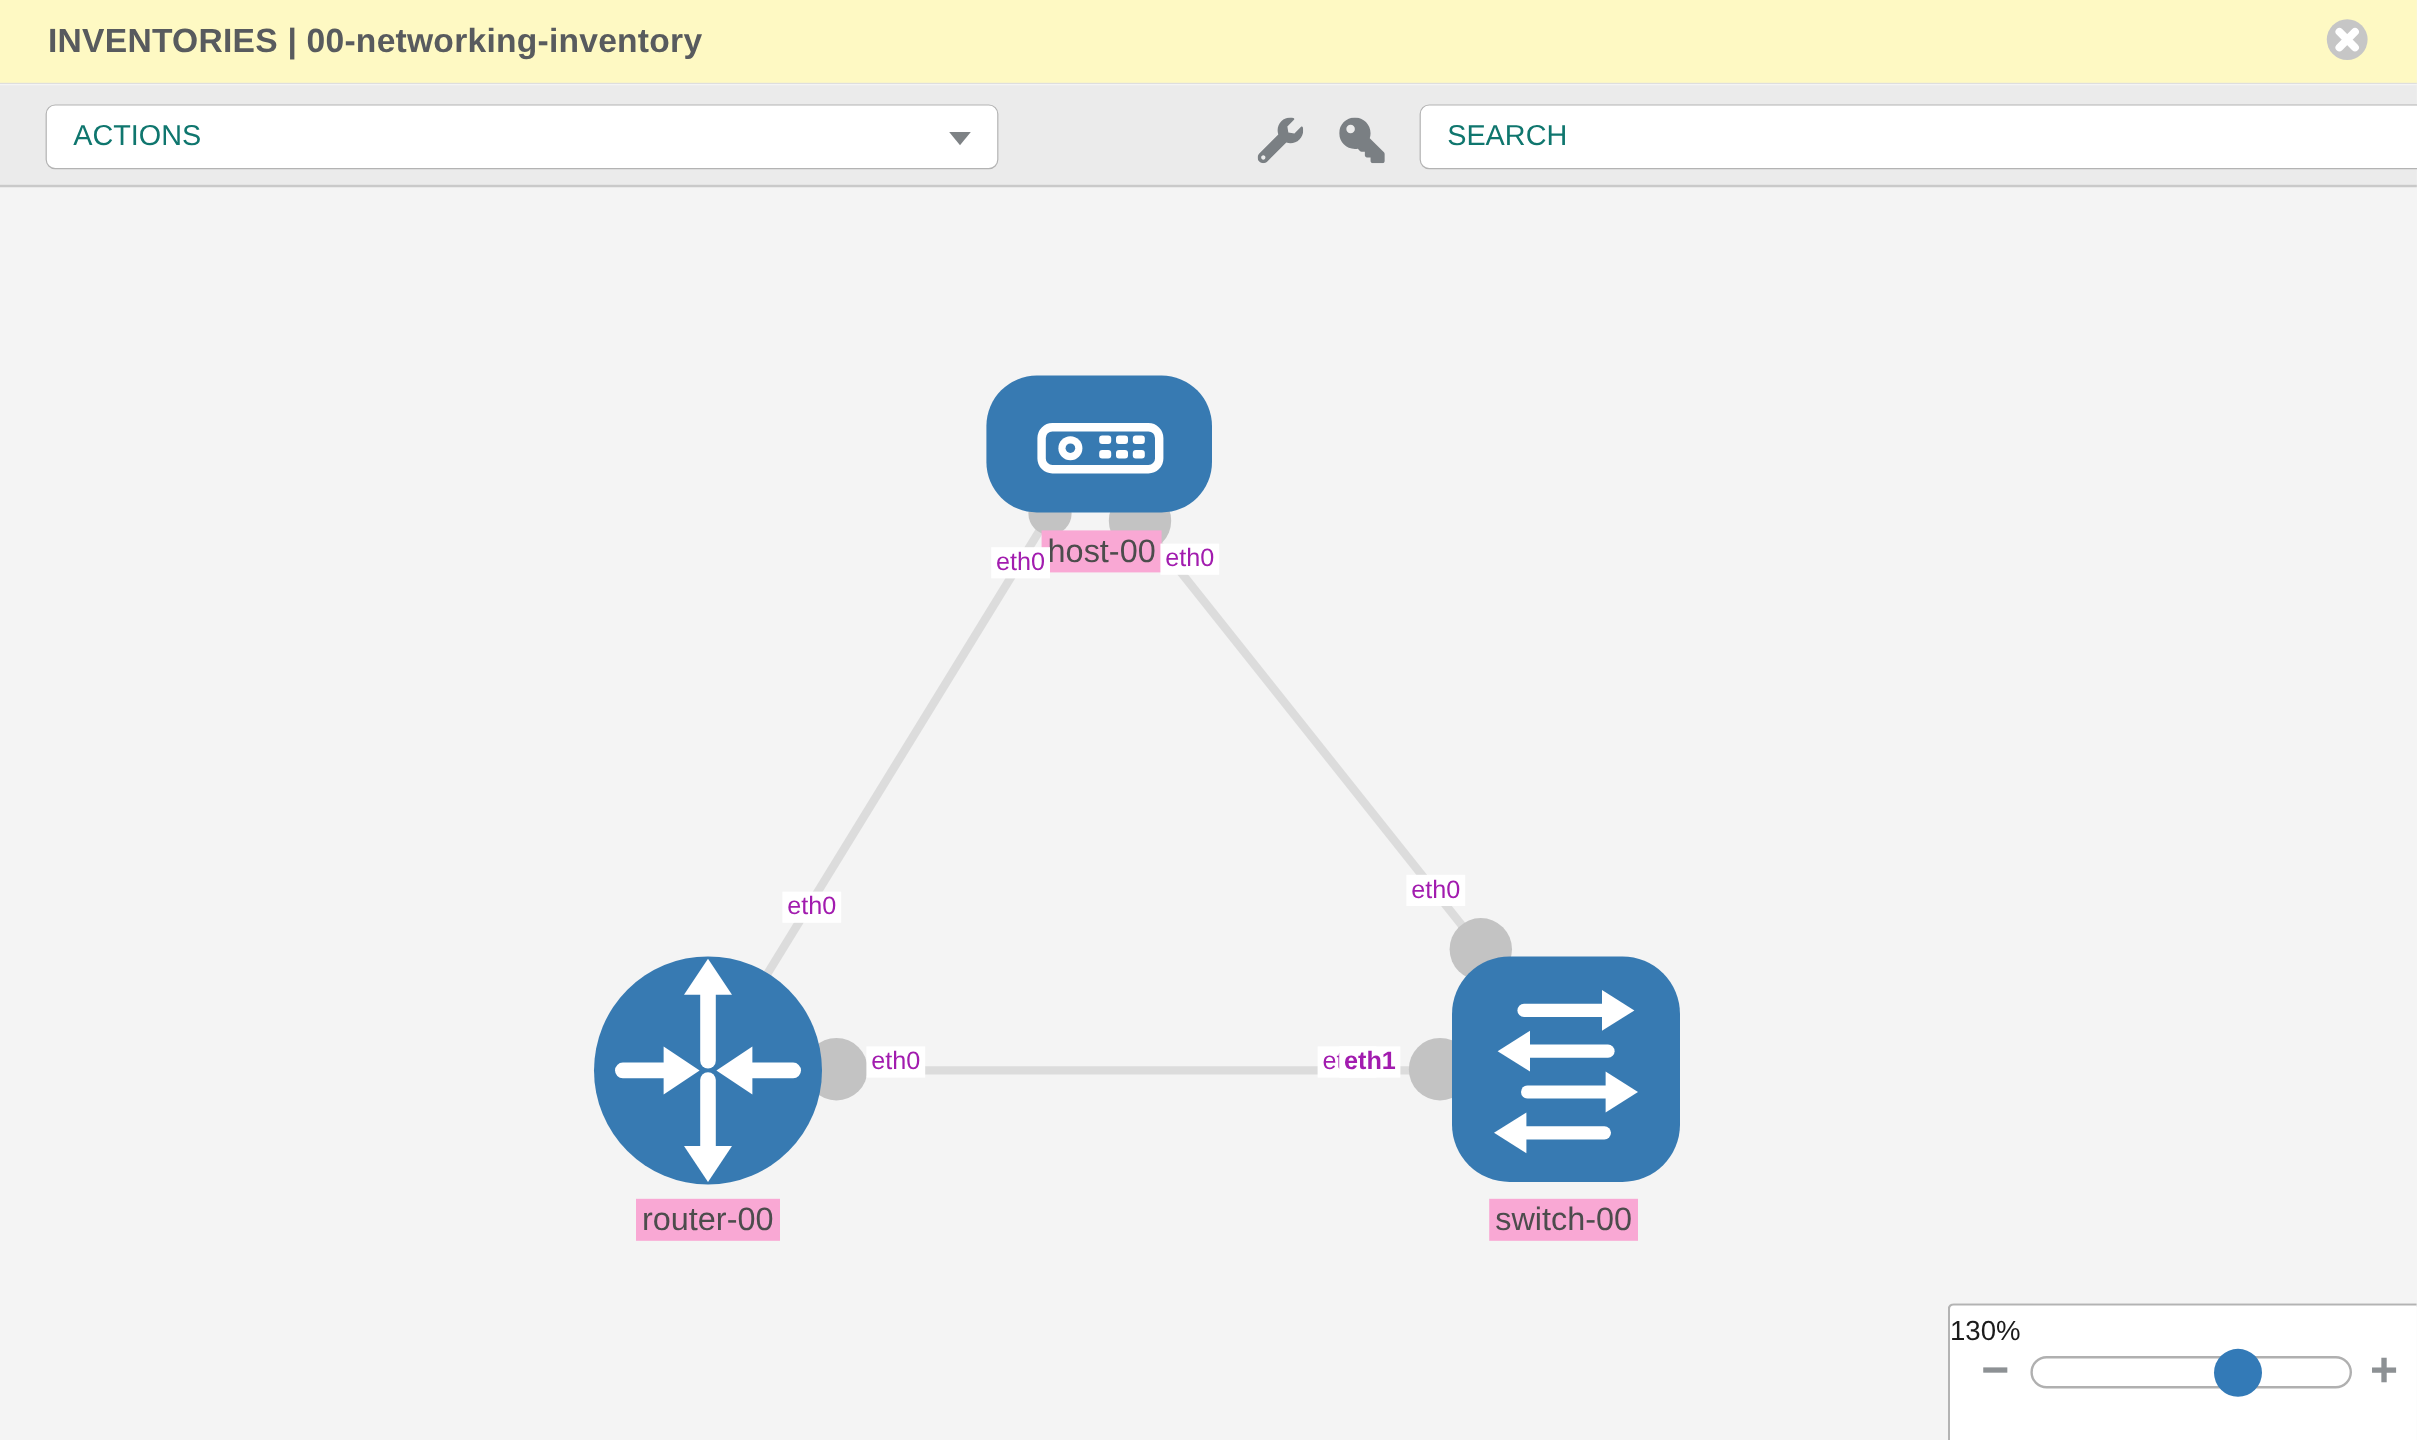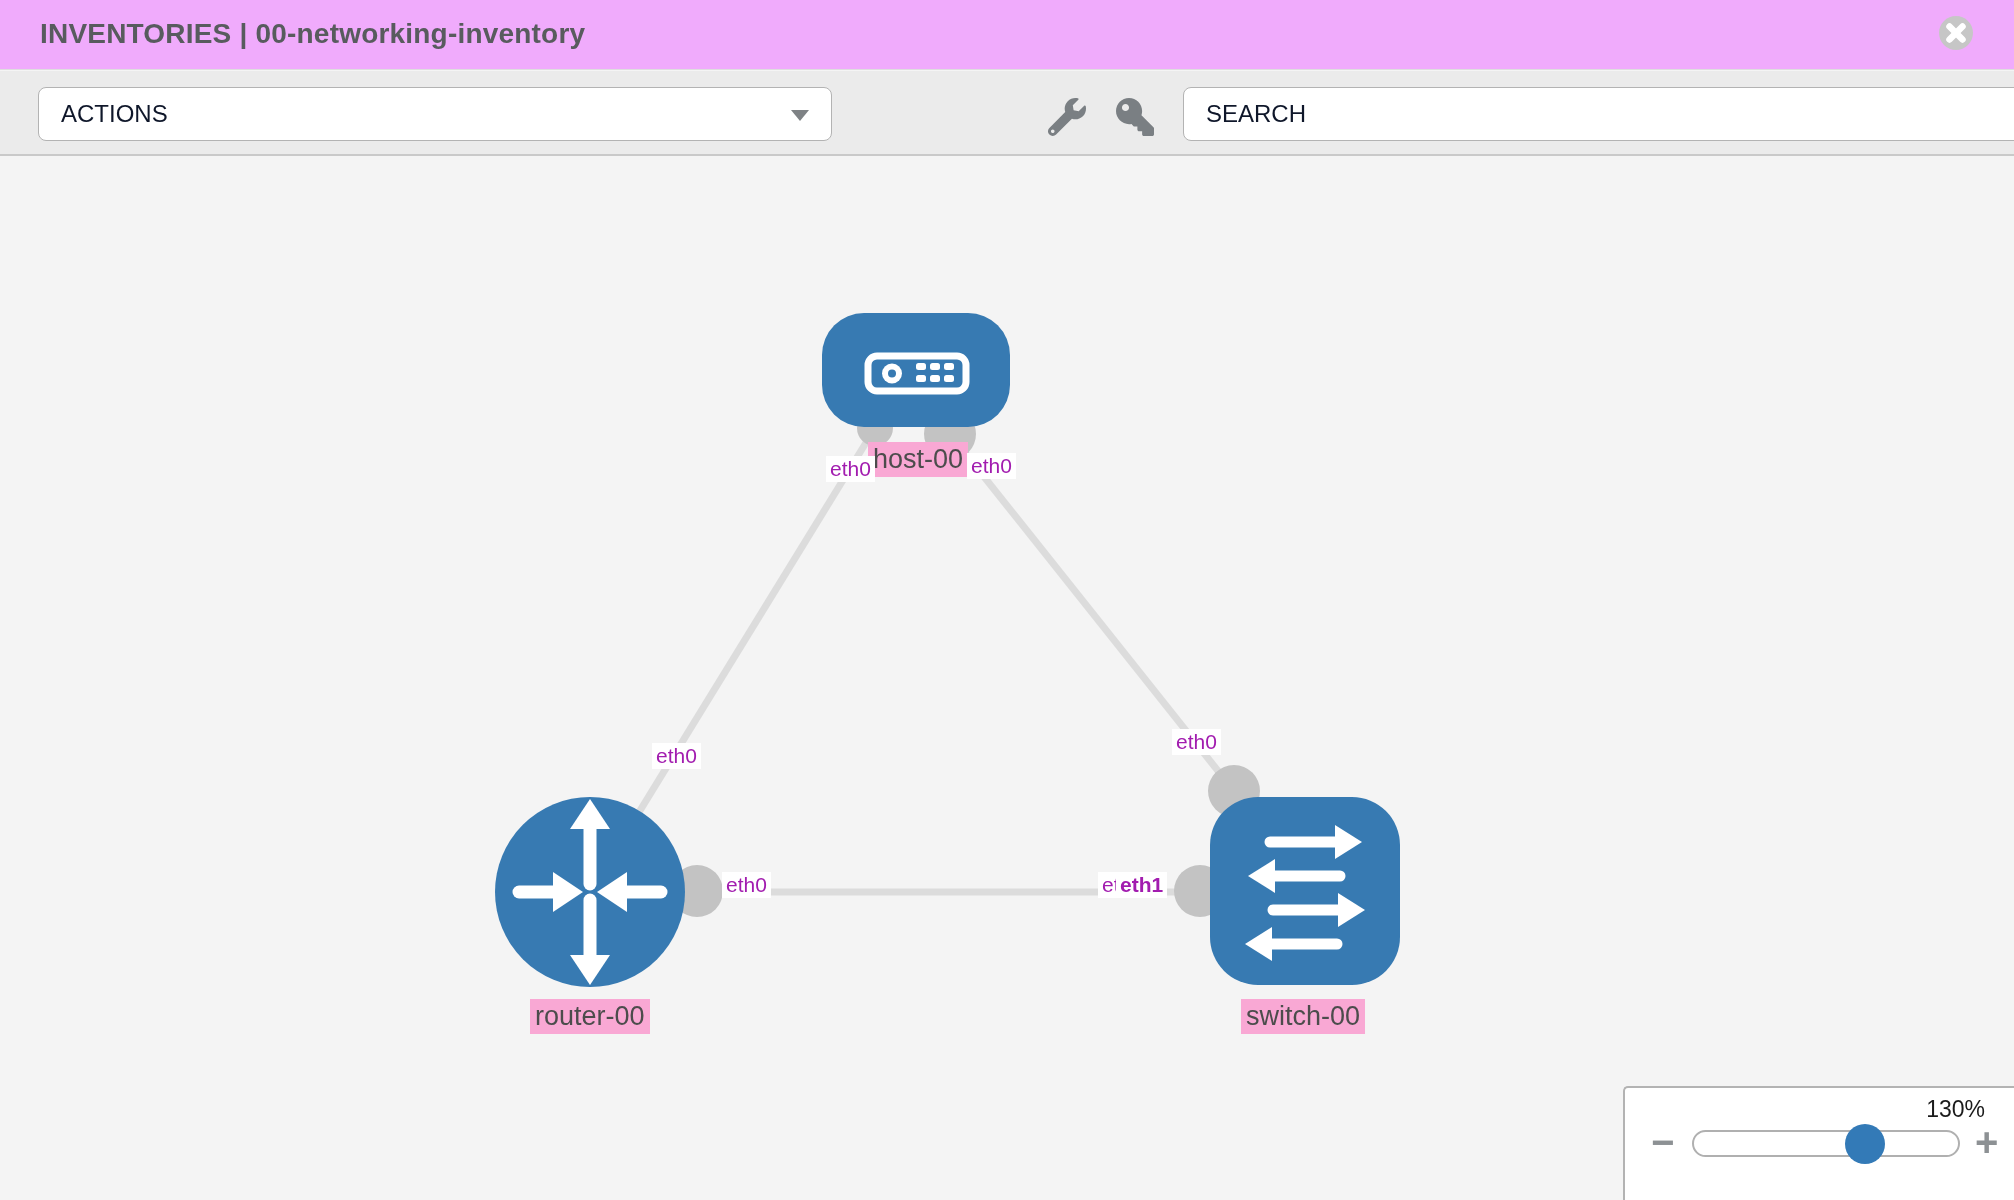--- a/index.html
+++ b/index.html
@@ -1,32 +1,32 @@
 <!DOCTYPE html>
 <html><head>
 <meta charset="utf-8">
 <style>
   * { margin:0; padding:0; box-sizing:border-box; }
   html,body { width:2014px; height:1200px; overflow:hidden;
               font-family:"Liberation Sans", sans-serif; background:#f4f4f4; }
 
   
   .header { position:absolute; left:0; top:0; width:2014px; height:70px;
-            background:#f0abfc; border-bottom:1px solid #dedede; }
+            background:#fef9c3; border-bottom:1px solid #dedede; }
   .header-title { position:absolute; left:40px; top:18px; font-size:28px;
                   font-weight:bold; color:#585b5e; letter-spacing:0.2px; }
   .close-btn { position:absolute; left:1934px; top:11px; width:44px; height:44px;
                cursor:pointer; }
 
   
   .toolbar { position:absolute; left:0; top:71px; width:2014px; height:85px;
              background:#ebebeb; border-bottom:2px solid #c9c9c9; }
   .fake-select { position:absolute; top:16px; height:54px; background:#fff;
                  border:1px solid #b3b3b3; border-radius:8px; display:flex;
-                 align-items:center; padding:0 22px; font-size:24px; color:#0f172a; }
+                 align-items:center; padding:0 22px; font-size:24px; color:#0f766e; }
   .fake-select .caret { position:absolute; right:22px; top:22px; width:0; height:0;
                  border-left:9px solid transparent; border-right:9px solid transparent;
                  border-top:11px solid #7e8285; }
   .actions-select { left:38px; width:794px; }
   .search-select  { left:1183px; width:948px; }
   .tool-icon { position:absolute; top:27px; width:38px; height:38px; cursor:pointer; }
   .wrench { left:1048px; }
   .key    { left:1116px; }
 
   
@@ -36,21 +36,21 @@
 
   .node-label { position:absolute; background:#f9a8d4; color:#4c4c4c;
                 font-size:27px; padding:2px 5px; white-space:nowrap; }
   .if-label   { position:absolute; background:#ffffff; color:#a21caf;
                 font-size:21px; padding:1px 4px; white-space:nowrap; }
 
   
   .zoom-panel { position:absolute; left:1623px; top:929px; width:391px; height:114px;
                 background:#ffffff; border:2px solid #b3b3b3; border-right:none;
                 border-bottom:none; border-top-left-radius:5px; }
-  .zoom-level { position:absolute; left:0; top:8px; width:360px; text-align:right;
+  .zoom-level { position:absolute; left:0; top:8px; width:360px; text-align:left;
                 font-size:23px; color:#1b1b1b; }
   .zoom-minus, .zoom-plus { position:absolute; top:36px; font-size:40px; font-weight:bold;
                 color:#8d9194; cursor:pointer; line-height:36px; }
   .zoom-minus { left:26px; }
   .zoom-plus  { left:350px; }
   .zoom-track { position:absolute; left:67px; top:42px; width:268px; height:27px;
                 background:#fff; border:2px solid #b0b0b0; border-radius:14px;
                 cursor:pointer; }
   .zoom-thumb { position:absolute; left:220px; top:36px; width:40px; height:40px;
                 border-radius:50%; background:#337ab7; cursor:grab; }

